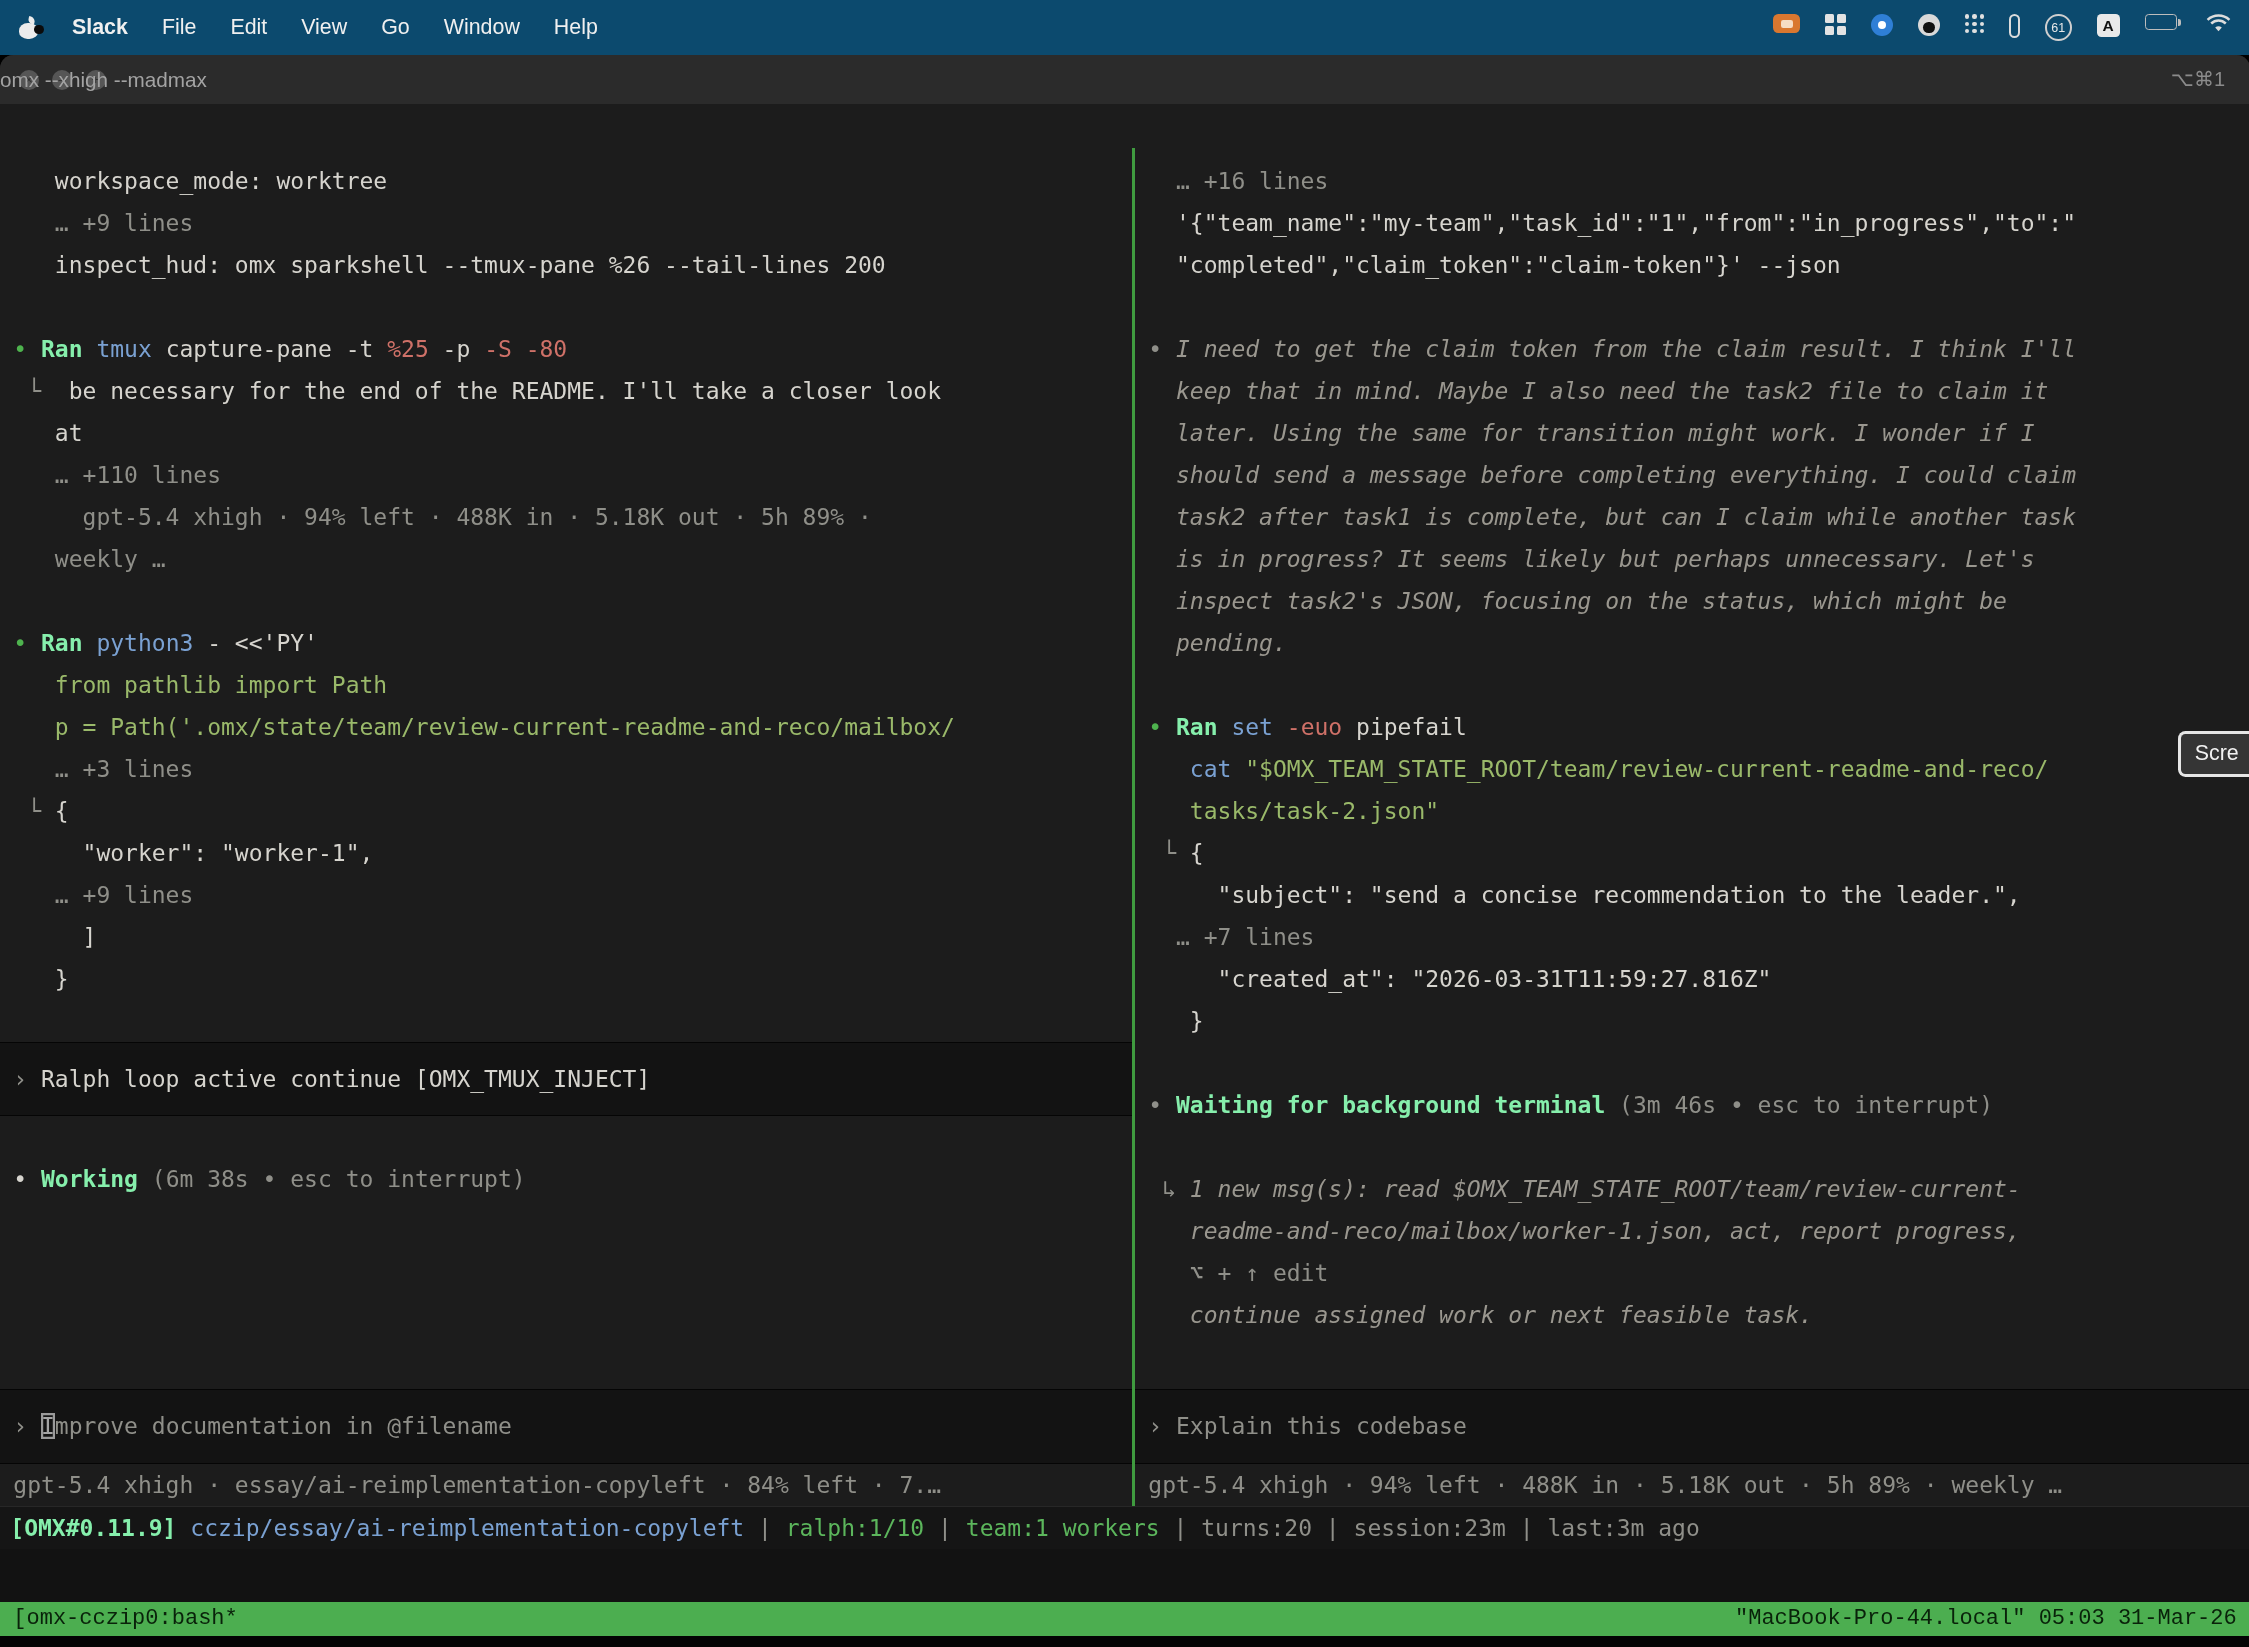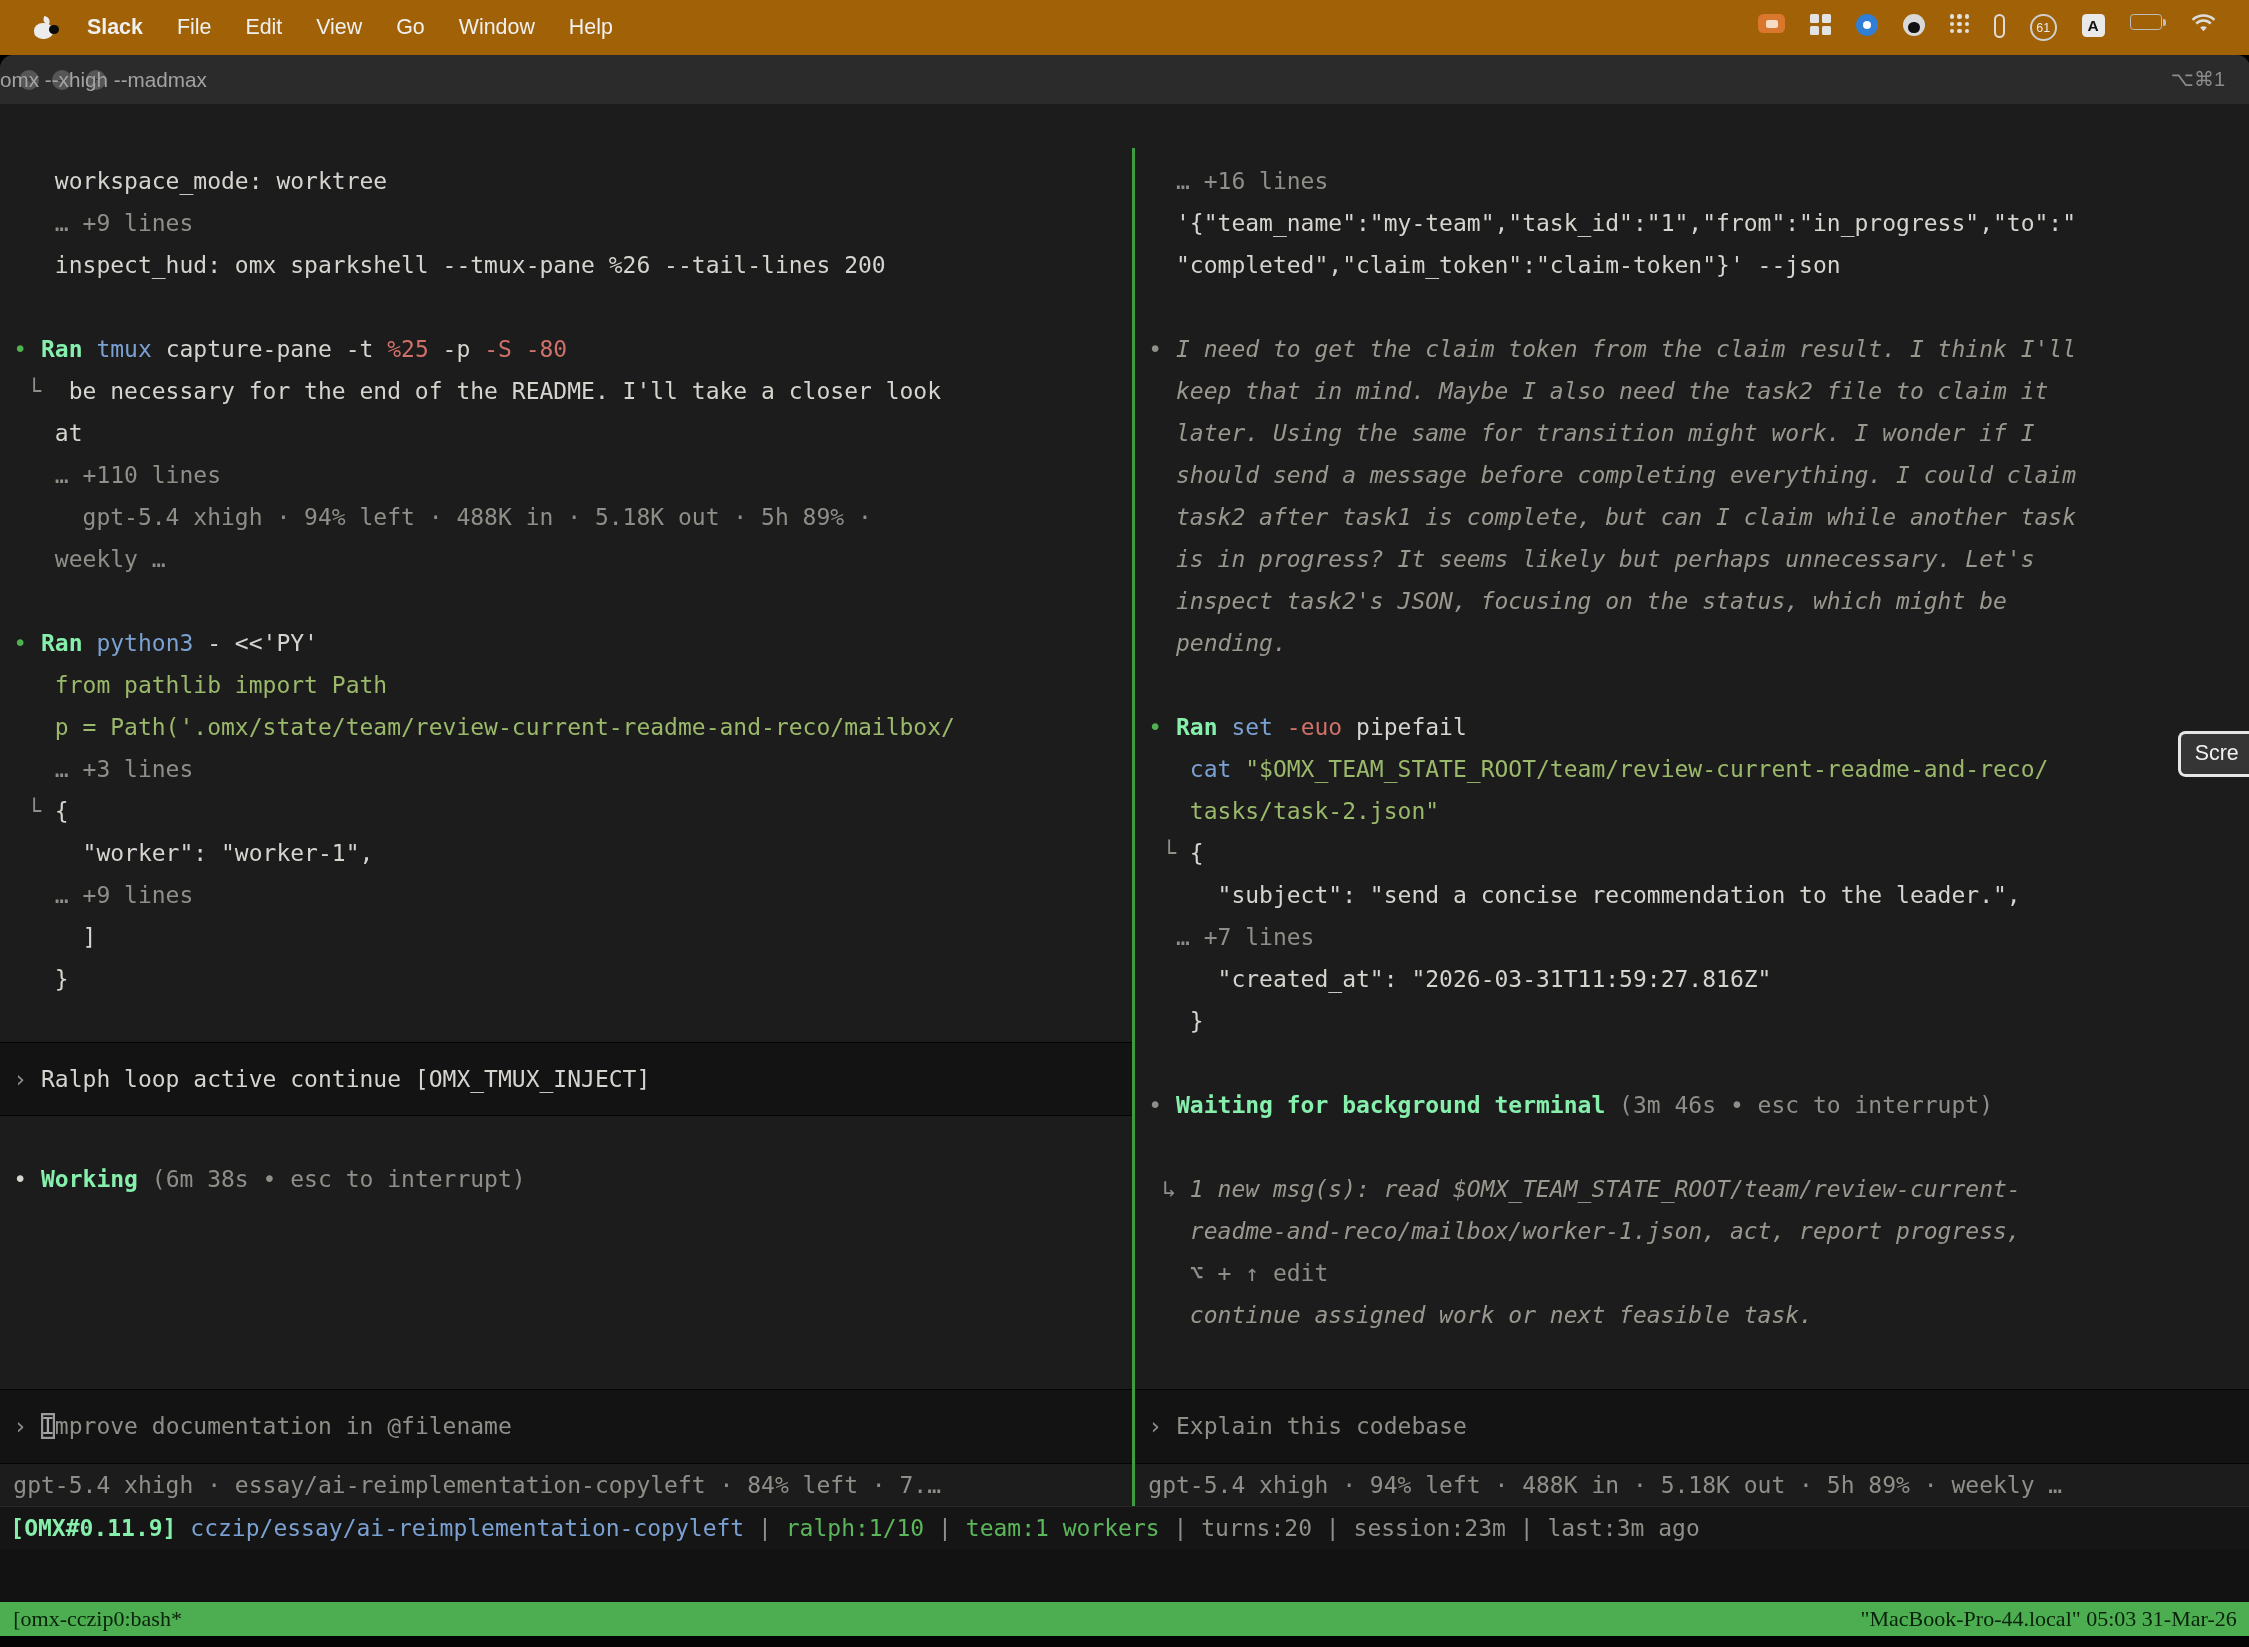--- a/index.html
+++ b/index.html
@@ -1,21 +1,21 @@
 <!DOCTYPE html>
 <html style="font-size:11.8px"><head>
 <meta charset="utf-8">
 <style>
   * { margin:0; padding:0; box-sizing:border-box; }
   html,body { width:2250px; height:1648px; background:#000; overflow:hidden;
               font-family:"Liberation Sans", sans-serif; }
 
   
-  .menubar { height:55px; background:#a16207; display:flex; align-items:center;
-             padding:0 34px; color:#f0f0f0; font-size:21.4px; }
+  .menubar { height:55px; background:#0c4a6e; display:flex; align-items:center;
+             padding:0 19px; color:#f0f0f0; font-size:21.4px; }
   .menubar .left { display:flex; align-items:center; gap:34px; }
   .menu-item { cursor:default; }
   .app-name { font-weight:700; }
   .apple-logo { position:relative; width:19px; height:22px; }
   .apple-logo .ap-body { position:absolute; bottom:0; width:18.5px; height:16px;
       background:#ececec; border-radius:48% 48% 46% 46%; }
   .apple-logo .ap-leaf { position:absolute; top:0; left:8.9px; width:7.4px; height:7.4px;
       background:#ececec; border-radius:0 70% 0 70%; transform:rotate(18deg); }
   .apple-logo .ap-bite { position:absolute; right:-5.9px; top:8px; width:9.6px; height:9.6px;
       background:#0b0b0b; border-radius:50%; }
@@ -82,21 +82,21 @@
   .c-bg  { color:#4eb34e; }
   .c-it  { color:#9a978f; font-style:italic; }
   .c-cur { color:#a5a5a5; box-shadow:inset 0 0 0 2.2px #9a9a9a; }
 
   
   .omx-line { height:42px; line-height:42px; flex:0 0 42px; padding:0 10.3px;
               font-family:"DejaVu Sans Mono", monospace; font-size:23px; white-space:pre;
               background:#151515; }
   .bottom-gap { flex:0 0 53px; background:#121212; }
   .tmuxbar { height:34px; flex:0 0 34px; background:#4cae50; color:#09220a;
-             font-family:Liberation Serif, serif; font-size:22px;
+             font-family:Liberation Mono, monospace; font-size:22px;
              display:flex; align-items:center; padding:0 13.3px; }
   .tmuxbar .t-right { margin-left:auto; }
   .after-bar { flex:0 0 12.5px; background:#040404; }
 
   
   .overlay-chip { position:absolute; right:0; top:731px; z-index:50;
       background:#353535; border:3px solid #e6e6e6; border-right:none;
       border-radius:7.4px 0 0 7.4px; color:#f2f2f2; font-size:21.4px;
       padding:7.4px 10.3px 7.4px 13.3px; }
 </style>

